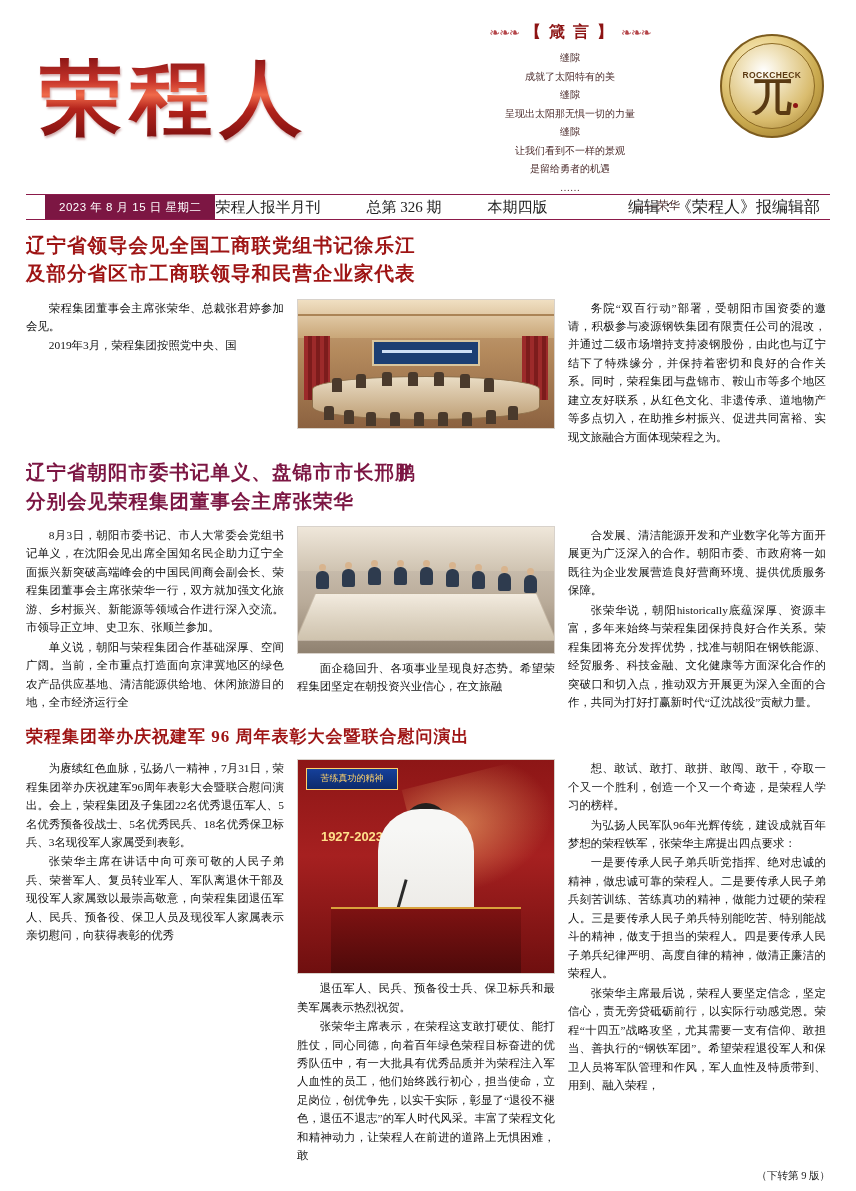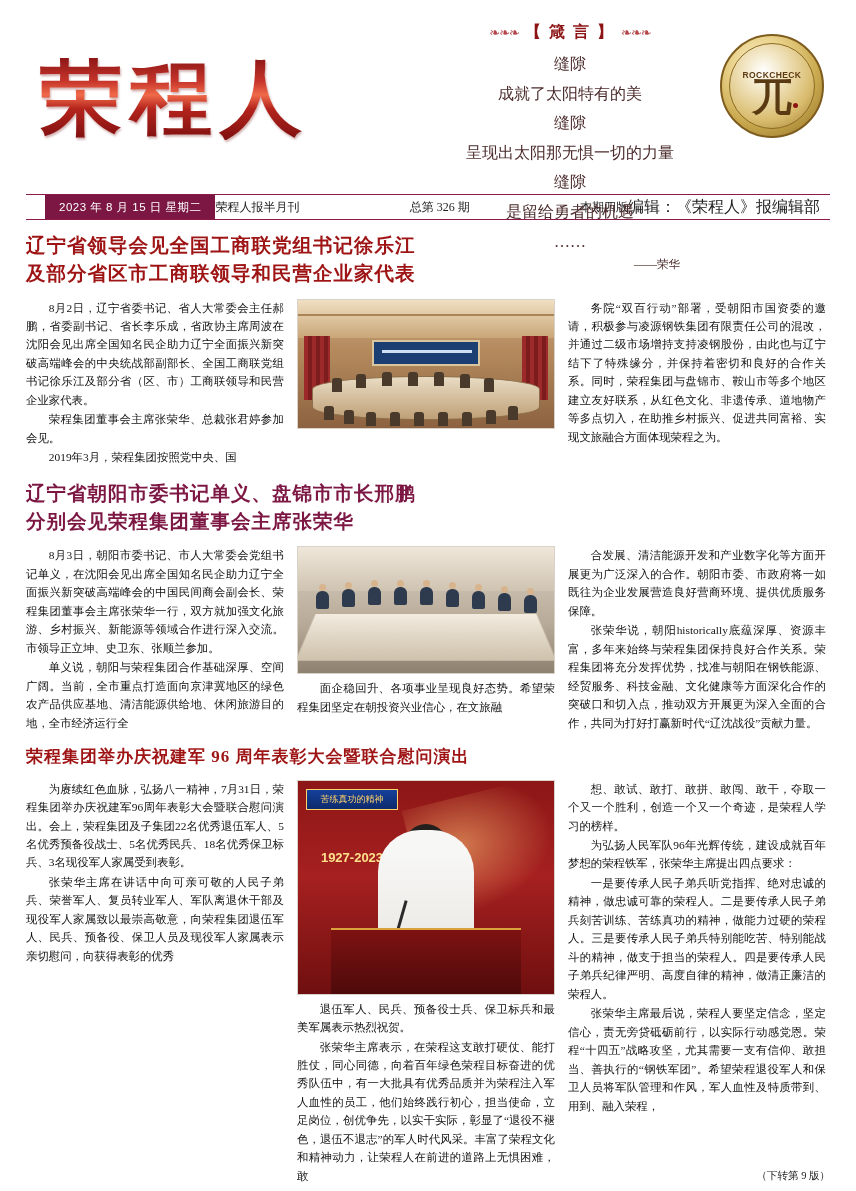--- a/index.html
+++ b/index.html
@@ -68,21 +68,21 @@
     letter-spacing: -1px;
     opacity: .85;
   }
   .motto-title {
     font-size: 16px;
     font-weight: bold;
     color: #8d1414;
     letter-spacing: 2px;
   }
   .motto-lines {
-    font-size: 16px;
+    font-size: 10px;
     line-height: 1.85;
     color: #4b2b2b;
   }
   .motto-lines div { white-space: nowrap; }
   .motto-sign {
     font-size: 11.5px;
     color: #4b2b2b;
     text-align: right;
     padding-right: 34px;
     margin-top: 1px;
@@ -150,23 +150,23 @@
     font-family: "Liberation Sans", sans-serif;
     font-size: 11.5px;
     display: flex; align-items: center;
     padding: 0 14px;
     letter-spacing: .5px;
   }
   .infobar .mid {
     flex: 1;
     display: flex;
     align-items: center;
-    justify-content: space-between;
+    justify-content: flex-start;
     gap: 46px;
-    font-size: 12px;
+    font-size: 15px;
     color: #222;
   }
   .infobar .right {
     display: flex; align-items: center;
     padding: 0 10px 0 0;
     font-size: 16px;
     color: #222;
   }
 
   
@@ -287,20 +287,21 @@
         <span class="motto-orn">❧❧❧</span>
         <span class="motto-title">【 箴 言 】</span>
         <span class="motto-orn">❧❧❧</span>
       </div>
       <div class="motto-lines">
         <div>缝隙</div>
         <div>成就了太阳特有的美</div>
         <div>缝隙</div>
         <div>呈现出太阳那无惧一切的力量</div>
         <div>缝隙</div>
+        <div>让我们看到不一样的景观</div>
         <div>是留给勇者的机遇</div>
         <div>……</div>
       </div>
       <div class="motto-sign">——荣华</div>
     </div>
 
     <div class="brand-seal">
       <div class="seal">
         <div class="seal-inner">
           <div class="seal-brand">ROCKCHECK</div>
@@ -321,21 +322,20 @@
     <div class="right">编辑：《荣程人》报编辑部</div>
   </div>
 
   <div class="article">
     <div class="headline h1">
       <div>辽宁省领导会见全国工商联党组书记徐乐江</div>
       <div>及部分省区市工商联领导和民营企业家代表</div>
     </div>
     <div class="cols">
       <div class="col">
-        <p>8月2日，辽宁省委书记、省人大常委会主任郝鹏，省委副书记、省长李乐成，省政协主席周波在沈阳会见出席全国知名民企助力辽宁全面振兴新突破高端峰会的中央统战部副部长、全国工商联党组书记徐乐江及部分省（区、市）工商联领导和民营企业家代表。</p>
         <p>荣程集团董事会主席张荣华、总裁张君婷参加会见。</p>
         <p>2019年3月，荣程集团按照党中央、国</p>
       </div>
       <div class="col">
         <div class="photo ph1">
           <div class="ceil"></div>
           <div class="drape"></div>
           <div class="drape r"></div>
           <div class="scr"></div>
           <div class="tbl"></div>

